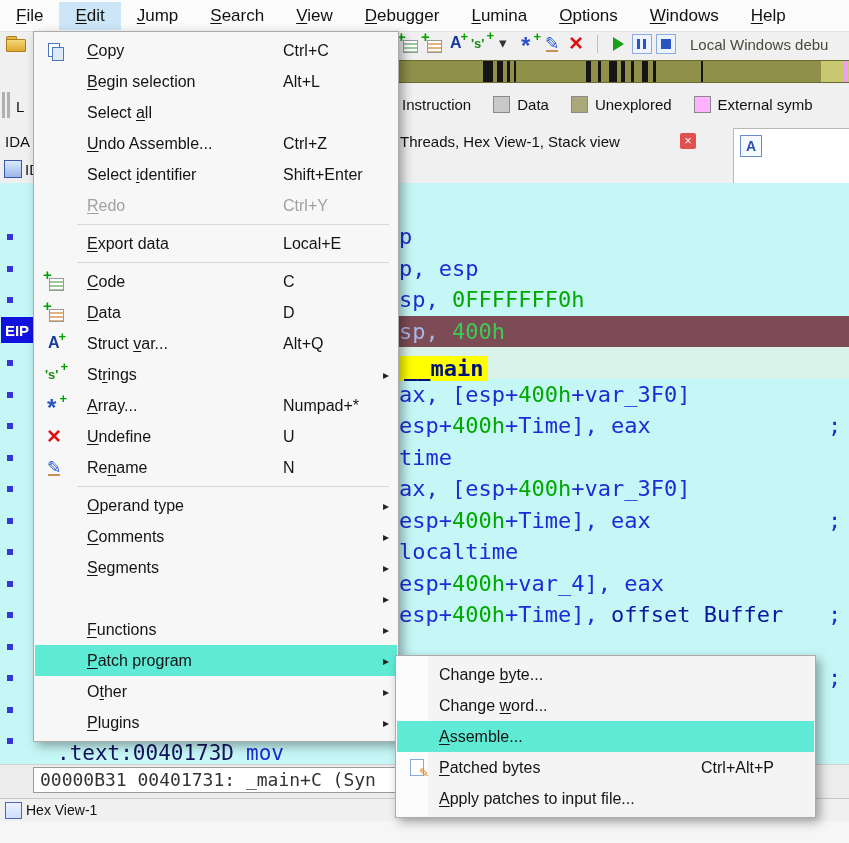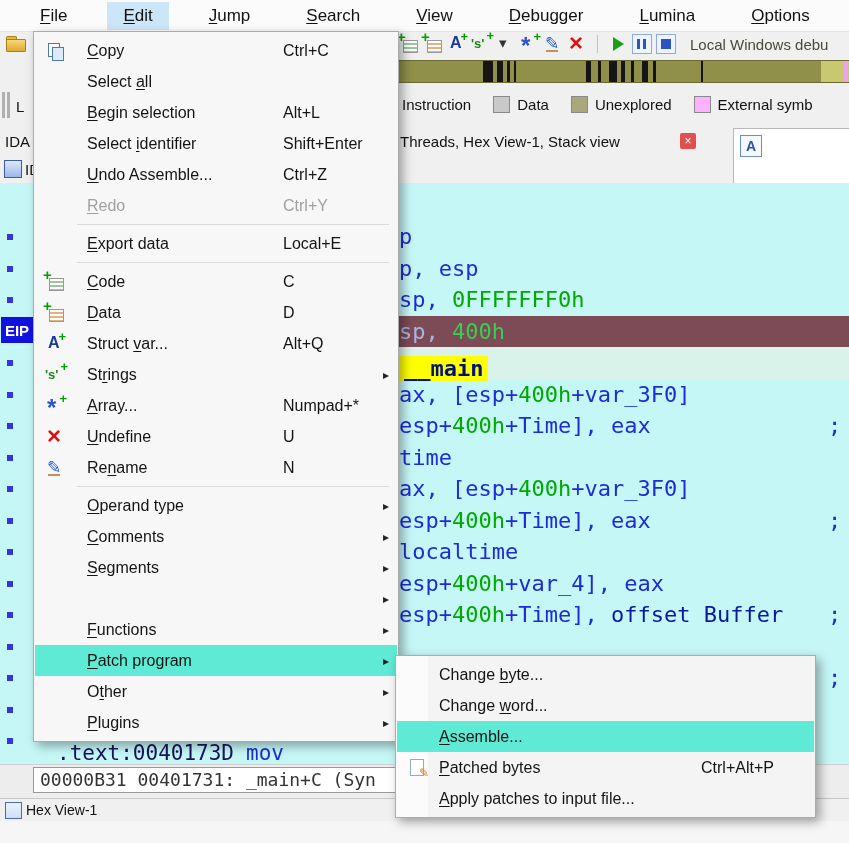--- a/index.html
+++ b/index.html
@@ -3,21 +3,21 @@
 <meta charset="utf-8">
 <style>
   html,body{margin:0;padding:0;background:#444;}
   .app{position:relative;width:849px;height:843px;background:#f0f0f0;overflow:hidden;
        font-family:"Liberation Sans",sans-serif;color:#111;}
   u{text-decoration:underline;text-underline-offset:2px;}
 
   
   .menubar{position:absolute;left:0;top:0;right:0;height:31px;background:#fbfbfb;
            border-bottom:1px solid #e3e3e3;display:flex;align-items:center;font-size:17px;z-index:5;}
-  .mb-item{padding:4px 16px;white-space:nowrap;margin-left:24px;}
+  .mb-item{padding:4px 16px;white-space:nowrap;}
   .mb-item.open{background:#cde6f7;}
 
   
   .toolbar{position:absolute;left:0;top:31px;right:0;height:26px;background:#f0f0f0;z-index:1;}
   .tb-icons{position:absolute;left:399px;top:34px;display:flex;align-items:center;gap:4px;z-index:1;}
   .tbico{width:20px;height:20px;display:inline-block;position:relative;}
   .tb-sep{width:1px;height:18px;background:#c0c0c0;margin:0 6px;display:inline-block;}
   .debug-combo{margin-left:10px;font-size:15px;color:#4a4a3a;white-space:nowrap;}
 
   
@@ -291,42 +291,42 @@
       <div class="mi">
         <span class="mi-icon">
           <span class="ic ic-copy"></span>
         </span>
         <span class="mi-label"><u>C</u>opy</span>
         <span class="mi-short">Ctrl+C</span>
         <span class="mi-arrow"></span>
       </div>
       <div class="mi">
         <span class="mi-icon"></span>
-        <span class="mi-label">Select <u>a</u>ll</span>
-        <span class="mi-short"></span>
-        <span class="mi-arrow"></span>
-      </div>
-      <div class="mi">
-        <span class="mi-icon"></span>
         <span class="mi-label"><u>B</u>egin selection</span>
         <span class="mi-short">Alt+L</span>
         <span class="mi-arrow"></span>
       </div>
       <div class="mi">
         <span class="mi-icon"></span>
+        <span class="mi-label">Select <u>a</u>ll</span>
+        <span class="mi-short"></span>
+        <span class="mi-arrow"></span>
+      </div>
+      <div class="mi">
+        <span class="mi-icon"></span>
+        <span class="mi-label"><u>U</u>ndo Assemble...</span>
+        <span class="mi-short">Ctrl+Z</span>
+        <span class="mi-arrow"></span>
+      </div>
+      <div class="mi">
+        <span class="mi-icon"></span>
         <span class="mi-label">Select <u>i</u>dentifier</span>
         <span class="mi-short">Shift+Enter</span>
         <span class="mi-arrow"></span>
       </div>
-      <div class="mi">
-        <span class="mi-icon"></span>
-        <span class="mi-label"><u>U</u>ndo Assemble...</span>
-        <span class="mi-short">Ctrl+Z</span>
-        <span class="mi-arrow"></span>
-      </div>
       <div class="mi dis">
         <span class="mi-icon"></span>
         <span class="mi-label"><u>R</u>edo</span>
         <span class="mi-short">Ctrl+Y</span>
         <span class="mi-arrow"></span>
       </div>
       <div class="sep"></div>
       <div class="mi">
         <span class="mi-icon"></span>
         <span class="mi-label"><u>E</u>xport data</span>

